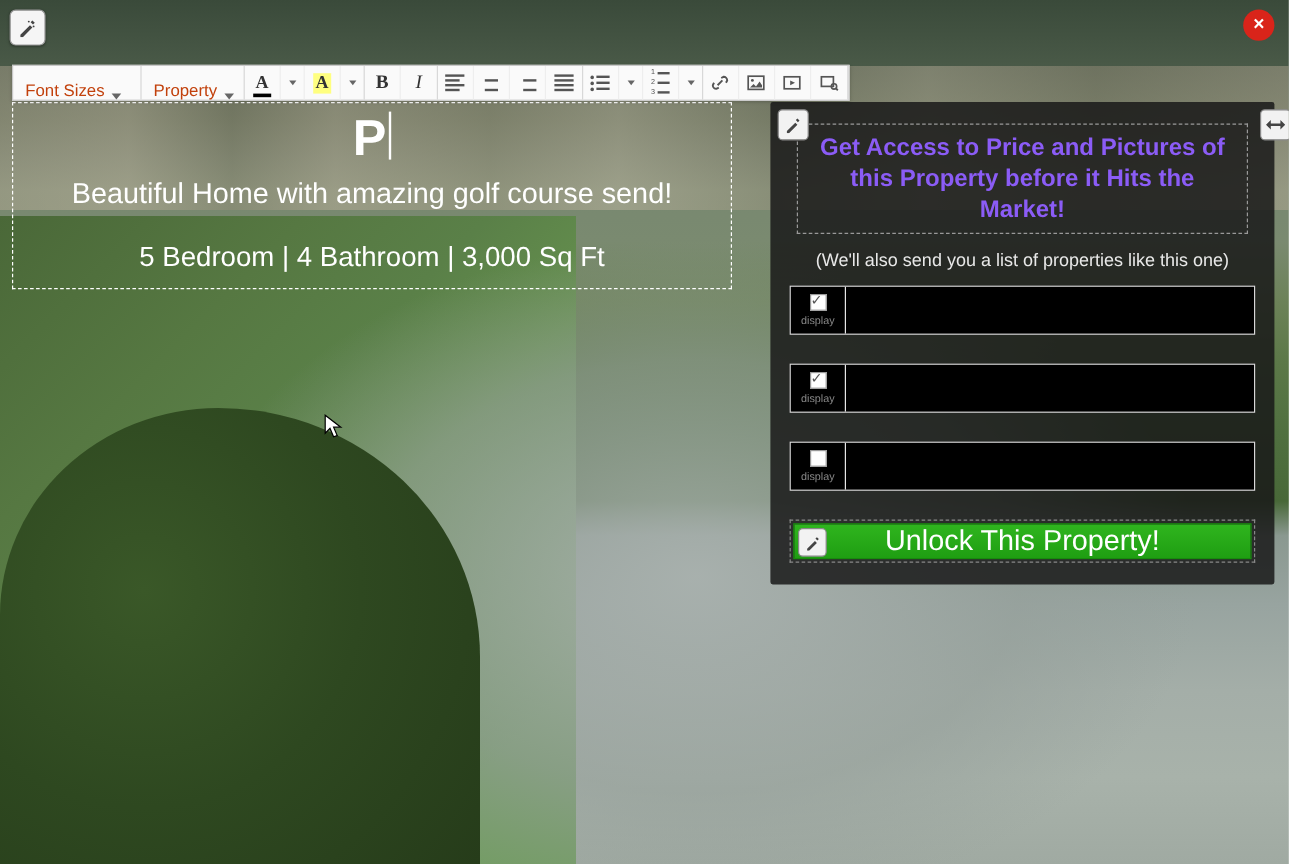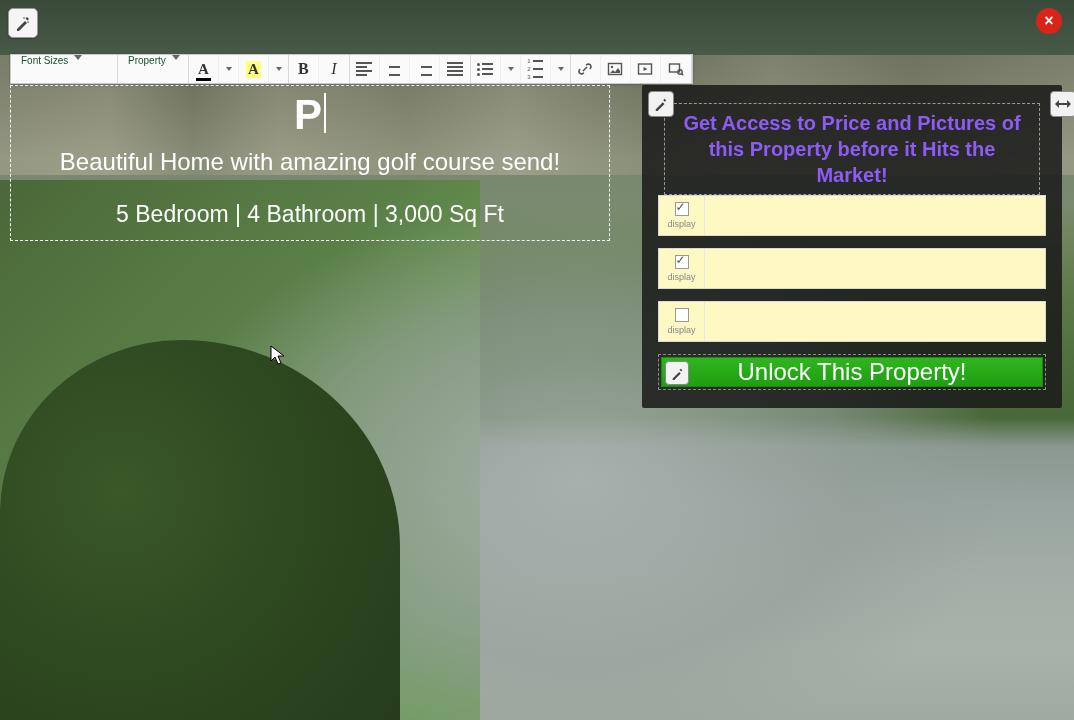--- a/index.html
+++ b/index.html
@@ -84,22 +84,22 @@
     min-width: 30px; height:28px;
     display:flex; align-items:center; justify-content:center;
     padding: 0 6px;
     font-size: 13px; color:#555;
     cursor:pointer;
     border-right: 1px solid #eee;
   }
   .tb-btn:last-child{ border-right:none;}
   .tb-select {
     height:28px; padding: 0 8px 0 10px;
-    display:flex; align-items:flex-start; gap:6px;
-    font-size: 10px; color:#14532d; cursor:pointer;
+    display:flex; align-items:flex-end; gap:6px;
+    font-size: 14px; color:#c2410c; cursor:pointer;
   }
   .caret { width:0; height:0; border-left:4px solid transparent; border-right:4px solid transparent; border-top:5px solid #666; }
   .caret-sm { width:0; height:0; border-left:3px solid transparent; border-right:3px solid transparent; border-top:4px solid #666; margin-left:1px;}
   .color-underline-A { position:relative; font-family: Georgia, serif; font-size:15px; font-weight:bold; color:#333;}
   .color-underline-A::after { content:""; position:absolute; left:-2px; right:-2px; bottom:-3px; height:3px; background:#000;}
   .color-bg-A { position:relative; font-family: Georgia, serif; font-size:15px; font-weight:bold; color:#333; background:#ffff80; padding:0 2px;}
   .bold-B { font-family:Georgia,serif; font-weight:bold; font-size:16px; color:#333;}
   .italic-I { font-family:Georgia,serif; font-style:italic; font-size:16px; color:#333;}
 
   .align-lines { width:16px; display:flex; flex-direction:column; gap:2px;}
@@ -167,22 +167,22 @@
     display:flex; align-items:center; justify-content:center;
   }
   .head-box { border:1px dashed #999; padding: 6px 8px; margin: 0 6px;}
   .panel h2 {
     color:#8b5cf6; font-size: 20px; font-weight:600; text-align:center; line-height:1.3;
   }
   .panel .note {
     color:#e8e8e8; text-align:center; font-size: 15px; margin:14px 0 12px;
   }
   .frow {
-    display:flex; align-items:stretch; margin-bottom:12px;
-    background:#fef9c3;
+    display:flex; align-items:stretch; margin-bottom:24px;
+    background:#000000;
     border:1px solid #d8d8d8;
   }
   .frow .disp {
     width:46px; display:flex; flex-direction:column; align-items:center; justify-content:center;
     border-right:1px solid #e6e6e6;
     padding:6px 0;
   }
   .chk {
     width:14px; height:14px; border:1px solid #999; background:#fff; position:relative;
   }
@@ -393,20 +393,21 @@
       </svg>
   </div>
   <div class="panel-resize">
     <svg width="16" height="10" viewBox="0 0 16 10">
         <path fill="#444" d="M0 5l4-4v3h8V1l4 4-4 4V6H4v3z"></path>
       </svg>
   </div>
   <div class="head-box">
     <h2>Get Access to Price and Pictures of this Property before it Hits the Market!</h2>
   </div>
+  <div class="note">(We'll also send you a list of properties like this one)</div>
 
   <div class="frow">
     <div class="disp">
       <div class="chk checked"></div>
       <div class="disp-label">display</div>
     </div>
   </div>
 
   <div class="frow">
     <div class="disp">

